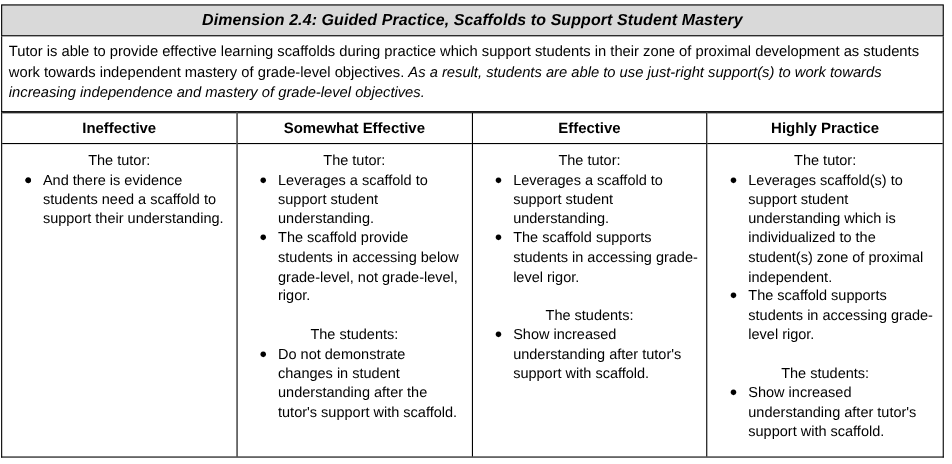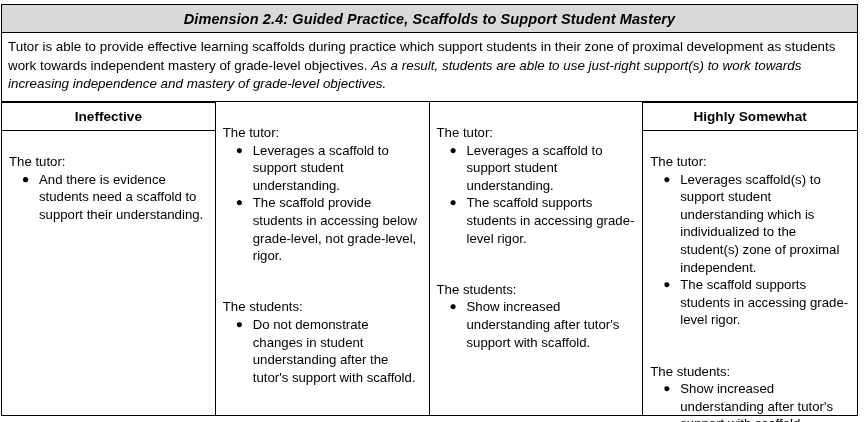--- a/index.html
+++ b/index.html
@@ -90,21 +90,22 @@
 
   .col-body {
     height: 284px;
     box-sizing: border-box;
     padding: 6px 7px 4px 7px;
     font-size: 13.2px;
     line-height: 17.6px;
   }
 
   .lead {
-    margin: 16px 0 0 0;
+    margin: 0 0 0 0;
+    text-align: center;
   }
   .bullets {
     list-style: none;
     margin: 0;
     padding: 0;
   }
   .bullets li {
     position: relative;
     padding-left: 30px;
     margin: 0;
@@ -140,51 +141,53 @@
       <div class="col-body">
         <p class="lead">The tutor:</p>
         <ul class="bullets">
           <li><span class="dot">●</span></li>
           <li><span class="dot">●</span><span>And there is evidence students need a scaffold to support their understanding.</span></li>
         </ul>
       </div>
     </div>
 
     <div class="col">
+      <div class="col-head">Somewhat Effective</div>
       <div class="col-body">
         <p class="lead">The tutor:</p>
         <ul class="bullets">
           <li><span class="dot">●</span><span>Leverages a scaffold to support student understanding.</span></li>
           <li><span class="dot">●</span><span>The scaffold provide students in accessing below grade-level, not grade-level, rigor.</span></li>
         </ul>
         <div class="spacer"></div>
         <p class="lead">The students:</p>
         <ul class="bullets">
           <li><span class="dot">●</span><span>Do not demonstrate changes in student understanding after the tutor's support with scaffold.</span></li>
         </ul>
       </div>
     </div>
 
     <div class="col">
+      <div class="col-head">Effective</div>
       <div class="col-body">
         <p class="lead">The tutor:</p>
         <ul class="bullets">
           <li><span class="dot">●</span><span>Leverages a scaffold to support student understanding.</span></li>
           <li><span class="dot">●</span><span>The scaffold supports students in accessing grade-level rigor.</span></li>
         </ul>
         <div class="spacer"></div>
         <p class="lead">The students:</p>
         <ul class="bullets">
           <li><span class="dot">●</span><span>Show increased understanding after tutor's support with scaffold.</span></li>
         </ul>
       </div>
     </div>
 
     <div class="col">
-      <div class="col-head">Highly Somewhat</div>
+      <div class="col-head">Highly Practice</div>
       <div class="col-body">
         <p class="lead">The tutor:</p>
         <ul class="bullets">
           <li><span class="dot">●</span><span>Leverages scaffold(s) to support student understanding which is individualized to the student(s) zone of proximal independent.</span></li>
           <li><span class="dot">●</span><span>The scaffold supports students in accessing grade-level rigor.</span></li>
         </ul>
         <div class="spacer"></div>
         <p class="lead">The students:</p>
         <ul class="bullets">
           <li><span class="dot">●</span><span>Show increased understanding after tutor's support with scaffold.</span></li>

